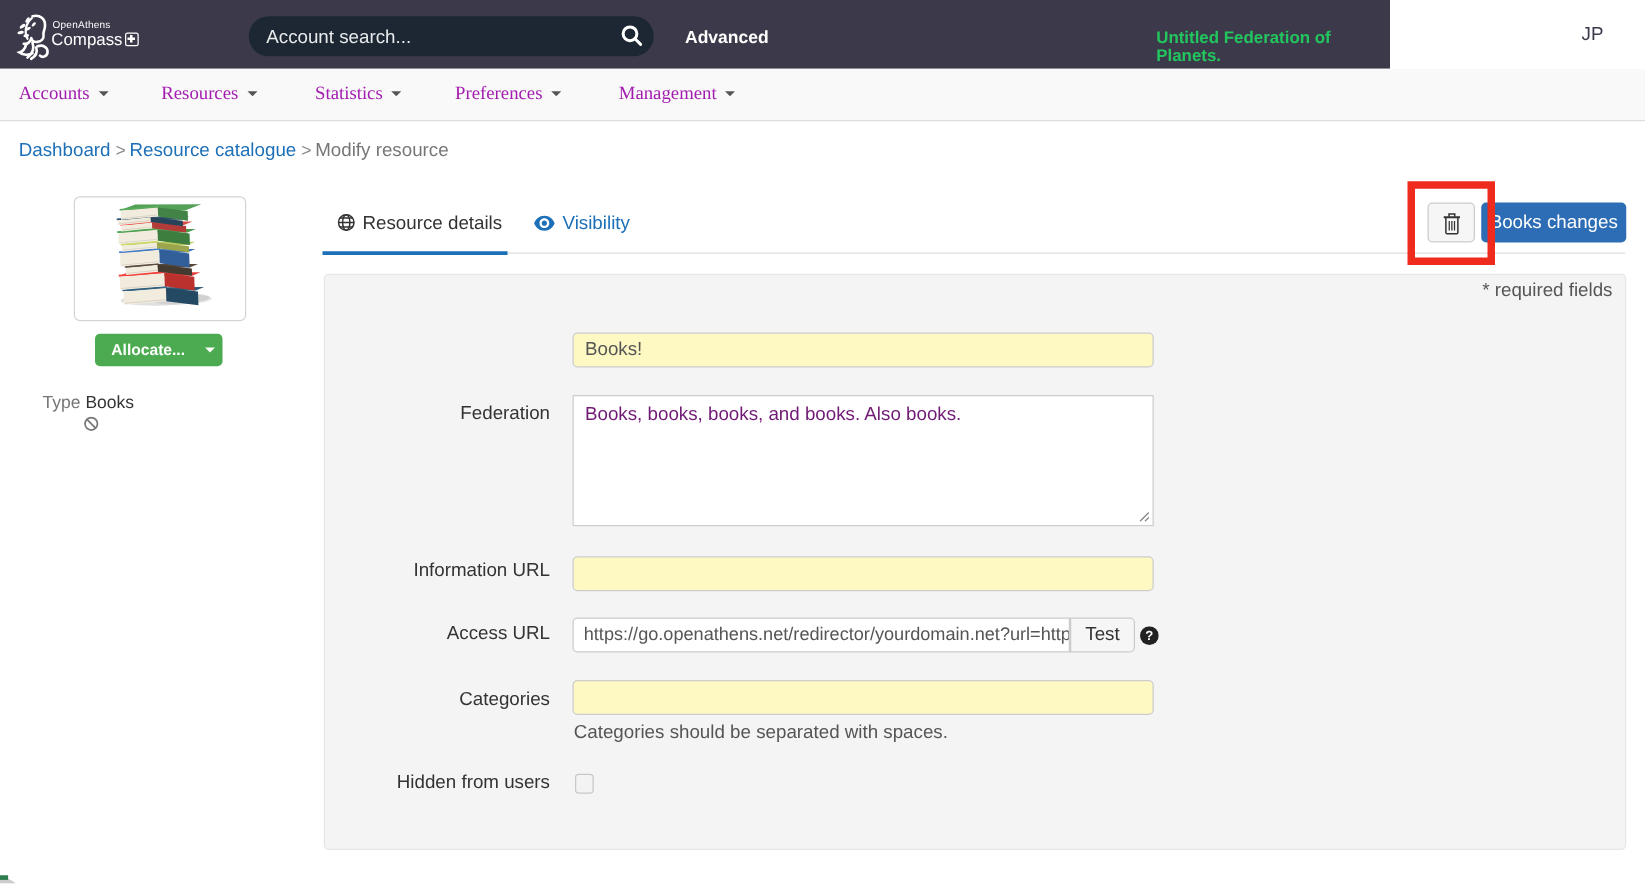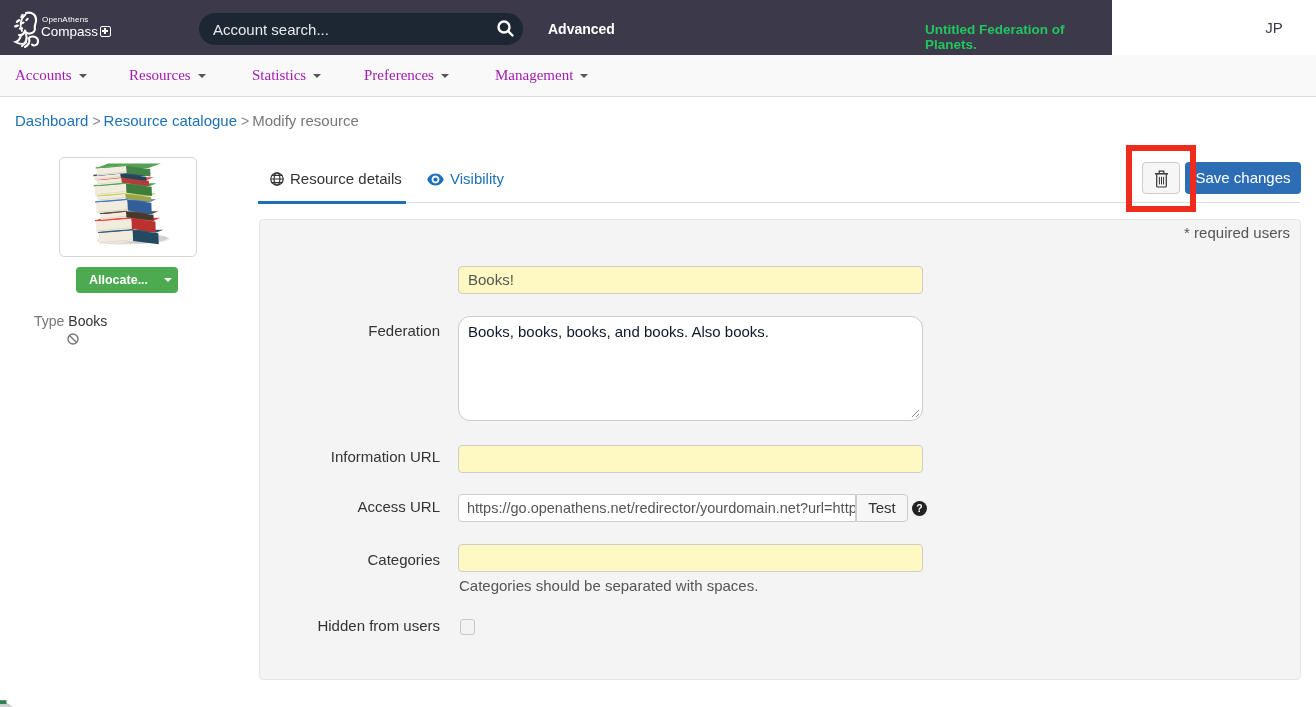--- a/index.html
+++ b/index.html
@@ -56,21 +56,21 @@
 .btn-save { position:absolute; left:1185px; top:162px; width:116px; height:32px; background:#2d6db5; border-radius:4px; color:#fff; font-size:15px; text-align:center; line-height:32px; }
 .redbox { position:absolute; left:1126px; top:145px; width:70px; height:67px; border:6px solid #ee2b1c; }
 
 
 .panel { position:absolute; left:259px; top:219px; width:1042px; height:461px; background:#f4f4f4; border:1px solid #e6e6e6; border-radius:4px; }
 .req { position:absolute; left:1110px; top:224px; width:180px; text-align:right; font-size:15px; color:#555; }
 .lbl { position:absolute; width:240px; text-align:right; font-size:15px; color:#333; }
 .lbl { left:200px; }
 .red { color:#c9302c; }
 .inp { position:absolute; left:458px; width:465px; height:28px; background:#fef9c3; border:1px solid #ccc; border-radius:4px; font-size:15px; color:#555; padding:0 9px; font-family:"Liberation Sans", sans-serif; }
-.ta { position:absolute; left:458px; top:316px; width:465px; height:105px; background:#fff; border:1px solid #ccc; border-radius:12px; font-size:15px; color:#0f172a; padding:6px 9px; }
+.ta { position:absolute; left:458px; top:316px; width:465px; height:105px; background:#fff; border:1px solid #ccc; border-radius:0; font-size:15px; color:#701a75; padding:6px 9px; }
 .resize { position:absolute; right:2px; bottom:2px; width:9px; height:9px; }
 .helper { position:absolute; left:459px; top:577px; font-size:15px; color:#555; }
 .cb { position:absolute; left:460px; top:619px; width:15px; height:16px; background:#f3f3f3; border:1px solid #c8c8c8; border-radius:3px; }
 .au-inp { position:absolute; left:458px; top:494px; width:398px; height:28px; background:#fff; border:1px solid #ccc; border-radius:4px 0 0 4px; font-size:14.5px; color:#555; padding:0 8px; line-height:26px; white-space:nowrap; overflow:hidden; }
 .au-btn { position:absolute; left:856px; top:494px; width:52px; height:28px; background:#f6f6f6; border:1px solid #ccc; border-radius:0 4px 4px 0; font-size:15px; color:#333; text-align:center; line-height:26px; }
 .au-q { position:absolute; left:912px; top:501px; }
 
 
 .chatw { position:absolute; left:0px; top:699px; width:13px; height:8px; }
 </style>
@@ -206,25 +206,25 @@
   </div>
 
   <div class="btn-trash">
     <svg width="15" height="18" viewBox="0 0 15 18" style="margin-top:7px" fill="none" stroke="#333" stroke-width="1.2">
       <path d="M1 3.8 L14 3.8" stroke-width="1.5"></path>
       <path d="M5.2 3.4 L5.2 1.2 L9.8 1.2 L9.8 3.4"></path>
       <path d="M2.7 4.2 L2.7 16 C2.7 16.5, 3.1 17, 3.7 17 L11.3 17 C11.9 17, 12.3 16.5, 12.3 16 L12.3 4.2"></path>
       <path d="M5.4 6.8 L5.4 14.4 M7.5 6.8 L7.5 14.4 M9.6 6.8 L9.6 14.4" stroke-width="1"></path>
     </svg>
   </div>
-  <div class="btn-save">Save changes</div>
+  <div class="btn-save">Books changes</div>
   <div class="redbox"></div>
 
   <div class="panel"></div>
-  <div class="req">* required users</div>
+  <div class="req">* required fields</div>
 
   <div class="inp" style="top:266px; line-height:26px;">Books!</div>
 
   <div class="lbl" style="top:322px">Federation</div>
   <div class="ta">Books, books, books, and books. Also books.
     <svg class="resize" width="9" height="9" viewBox="0 0 9 9" stroke="#888" stroke-width="1">
       <path d="M8 1 L1 8 M8 5 L5 8"></path>
     </svg>
   </div>
 

